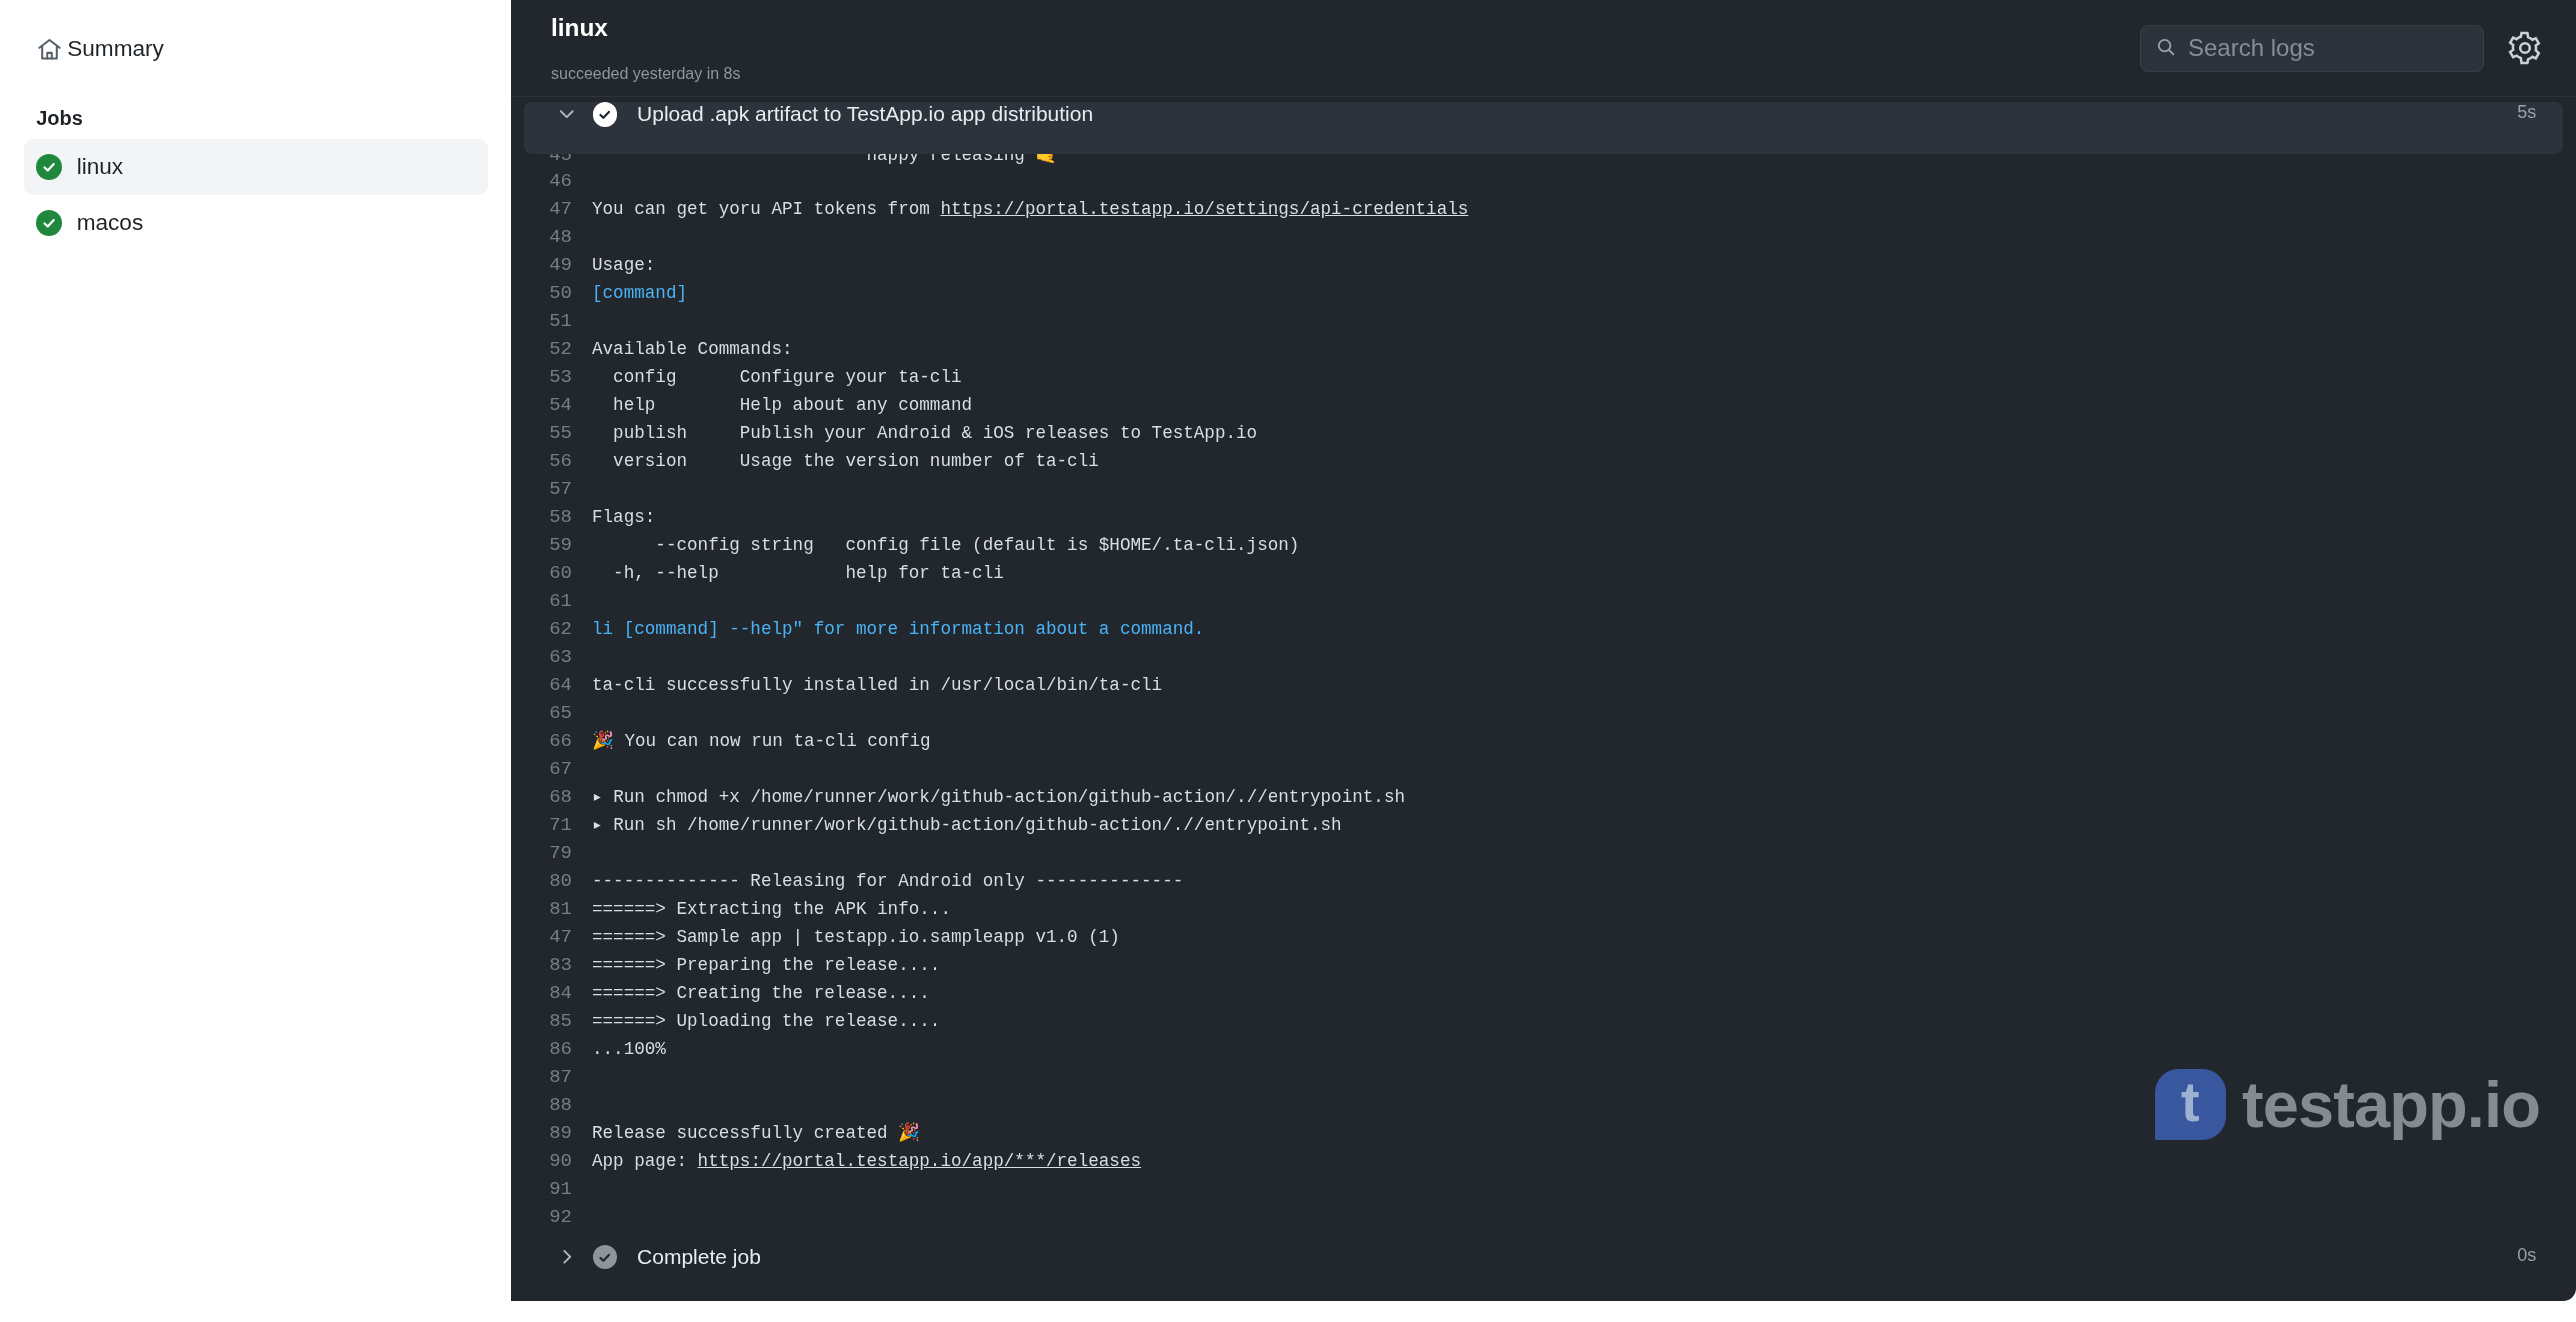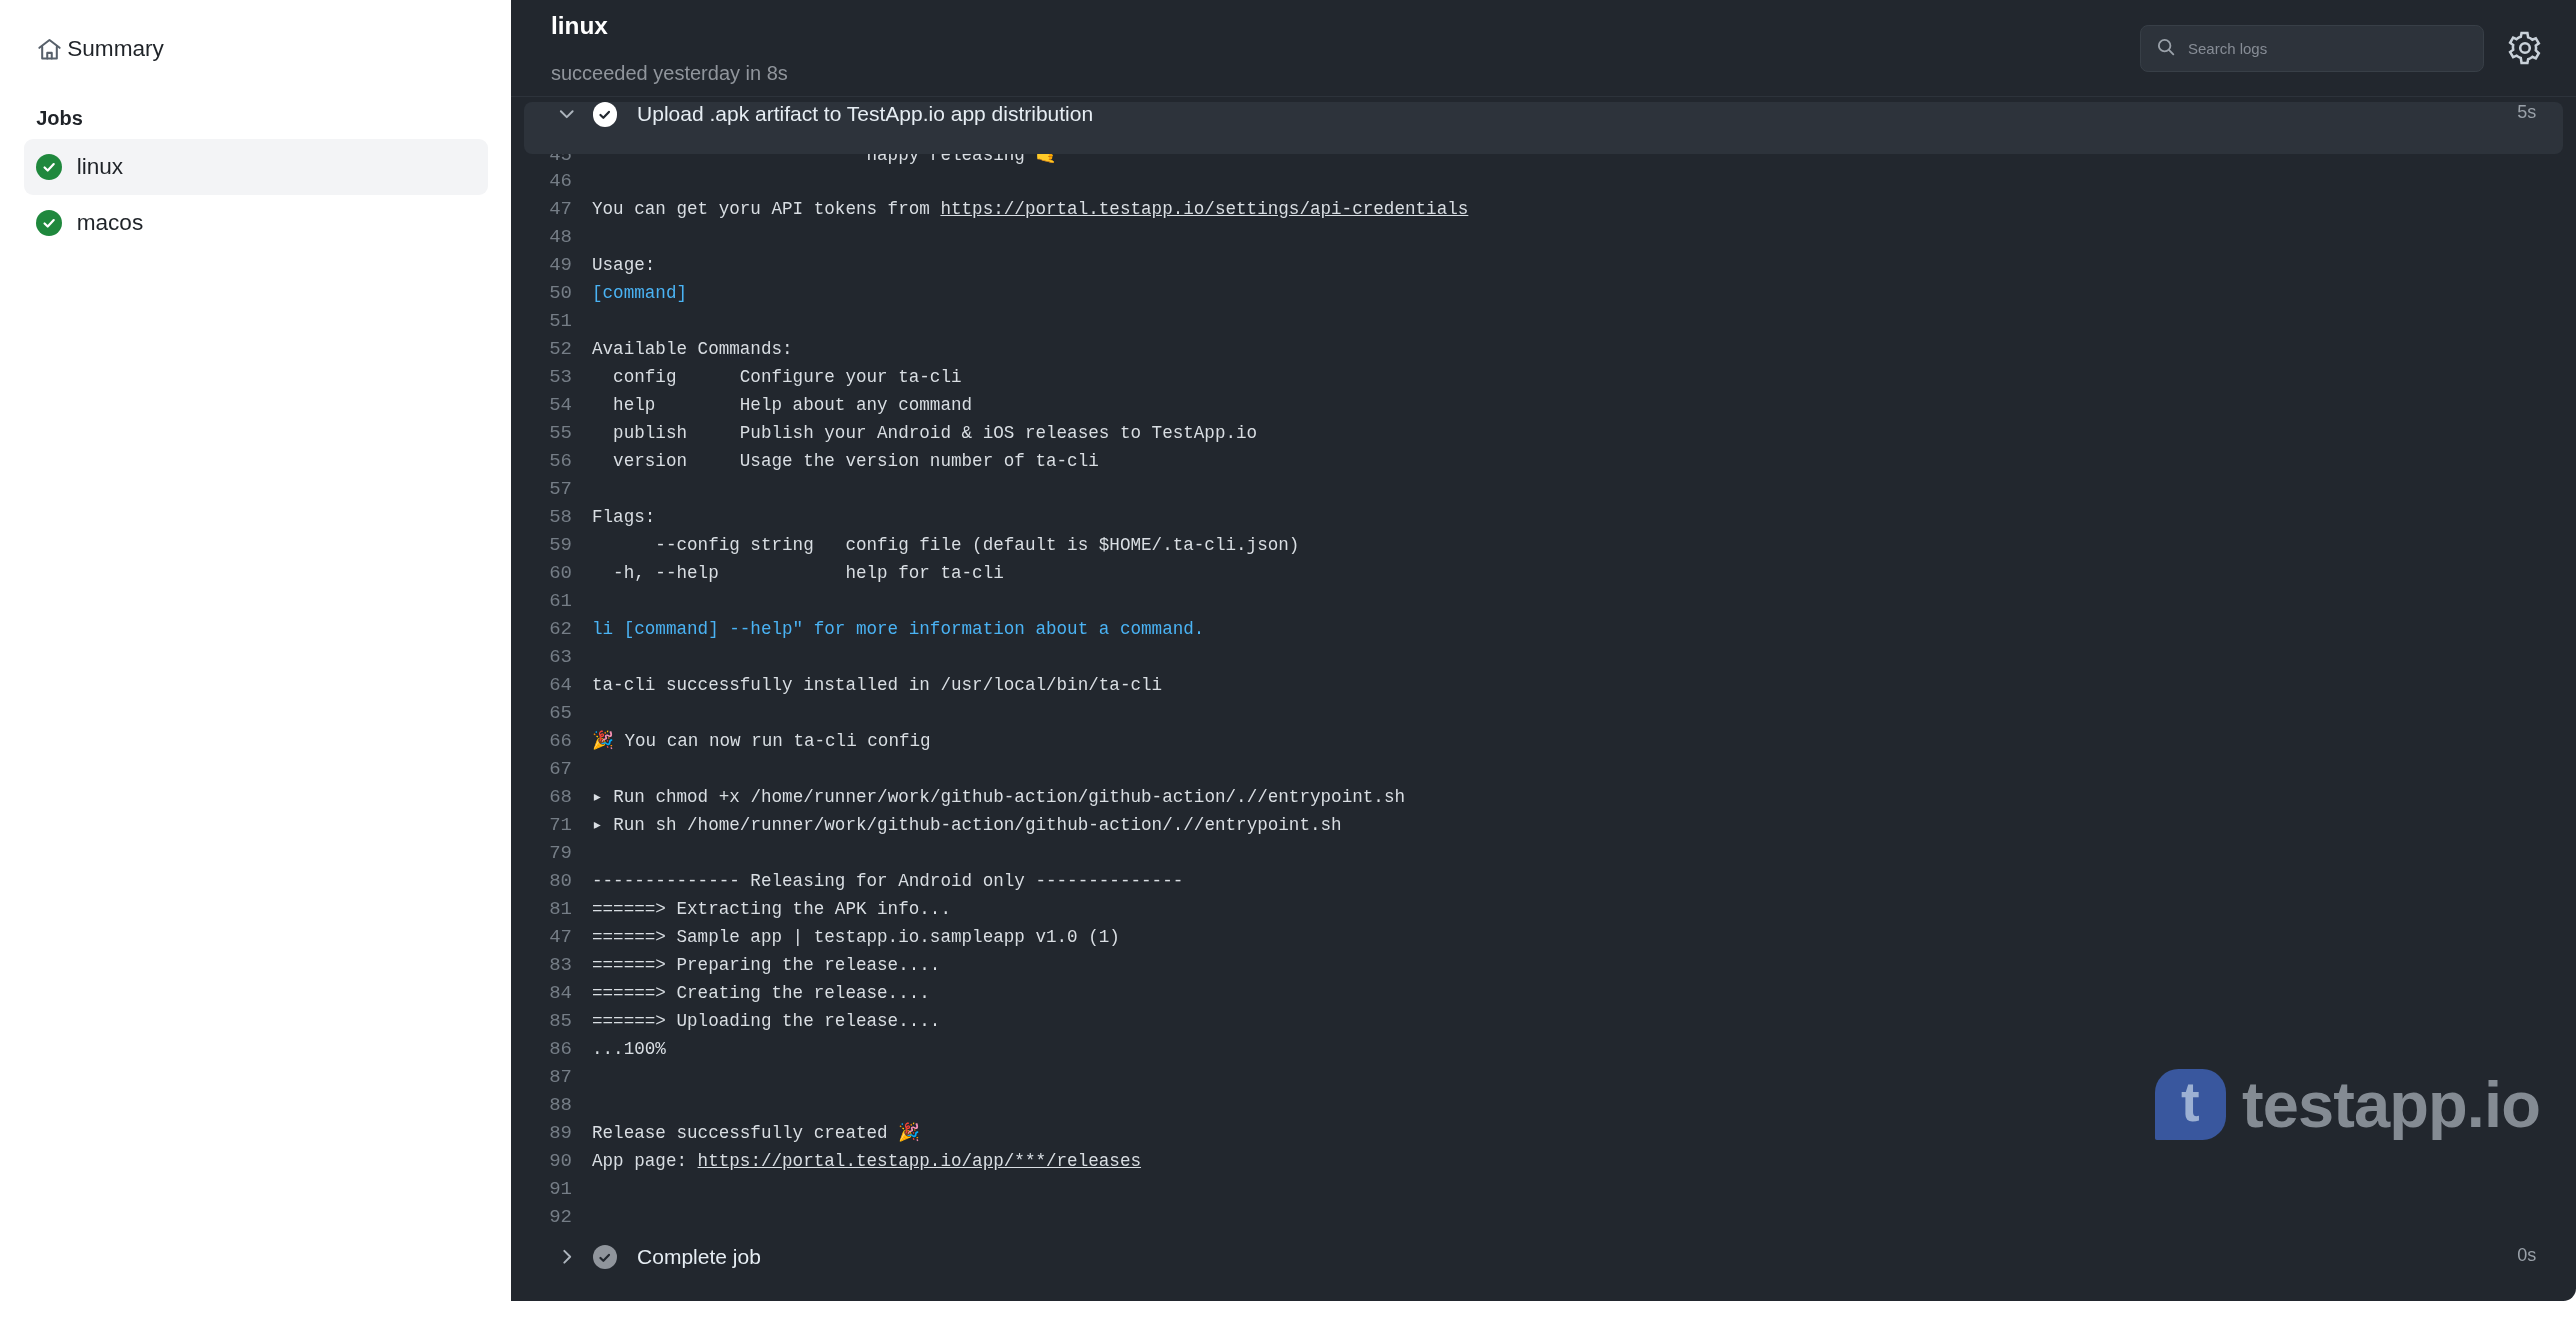--- a/index.html
+++ b/index.html
@@ -54,33 +54,33 @@
     overflow:hidden;
   }
   .log-header {
     height:97px; flex:0 0 97px;
     display:flex; align-items:center;
     padding:0 33px 0 40px;
     border-bottom:0.9px solid #2d333b;
   }
   .lh-titles { flex:1 1 auto; }
   .lh-title { font-size:24.4px; font-weight:bold; color:#ffffff; line-height:1.25; }
-  .lh-sub { font-size:20px; color:#90959c; margin-top:21px; }
+  .lh-sub { font-size:16px; color:#90959c; margin-top:21px; }
   .searchbox {
     width:344px; height:47px;
     background:#2d333b;
     border:0.9px solid #383f47;
     border-radius:8.1px;
     display:flex; align-items:center; gap:11px;
     padding:0 14.5px;
     margin-right:23.5px;
   }
   .searchbox input {
     flex:1 1 auto; background:transparent; border:0; outline:0;
-    color:#c9d1d9; font-size:15px;
+    color:#c9d1d9; font-size:24px;
     font-family:"Liberation Sans", sans-serif;
   }
   .searchbox input::placeholder { color:#878d96; }
   .gear-btn { width:36px; height:36px; cursor:pointer; display:block; }
 
   
   .step-row {
     margin:5.4px 12.7px 0 12.7px;
     height:52px; flex:0 0 52px;
     background:#2d333b;

